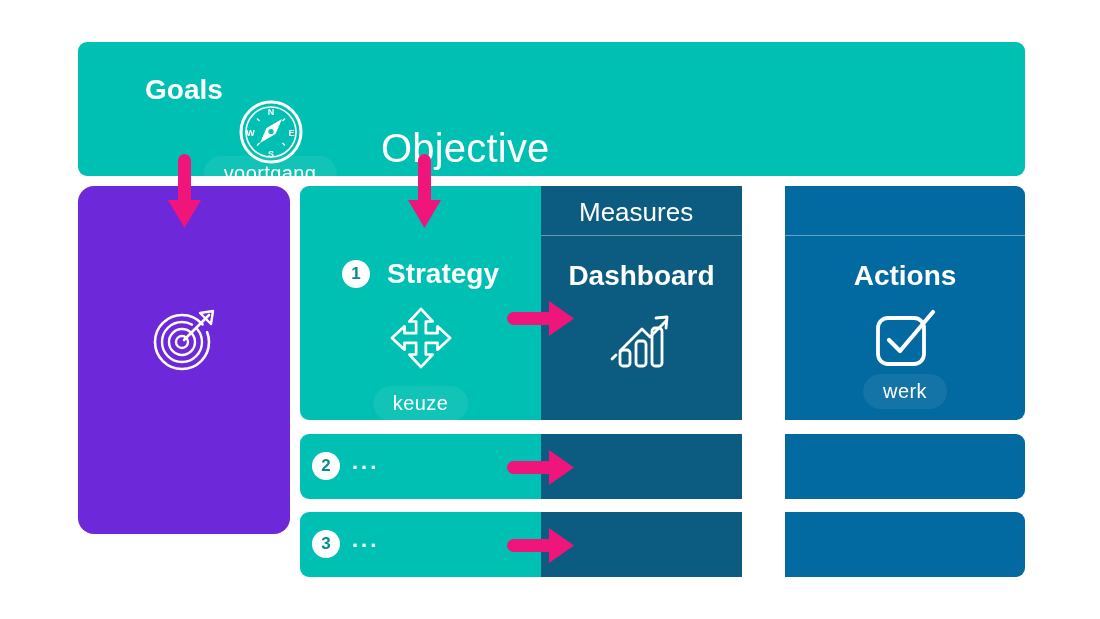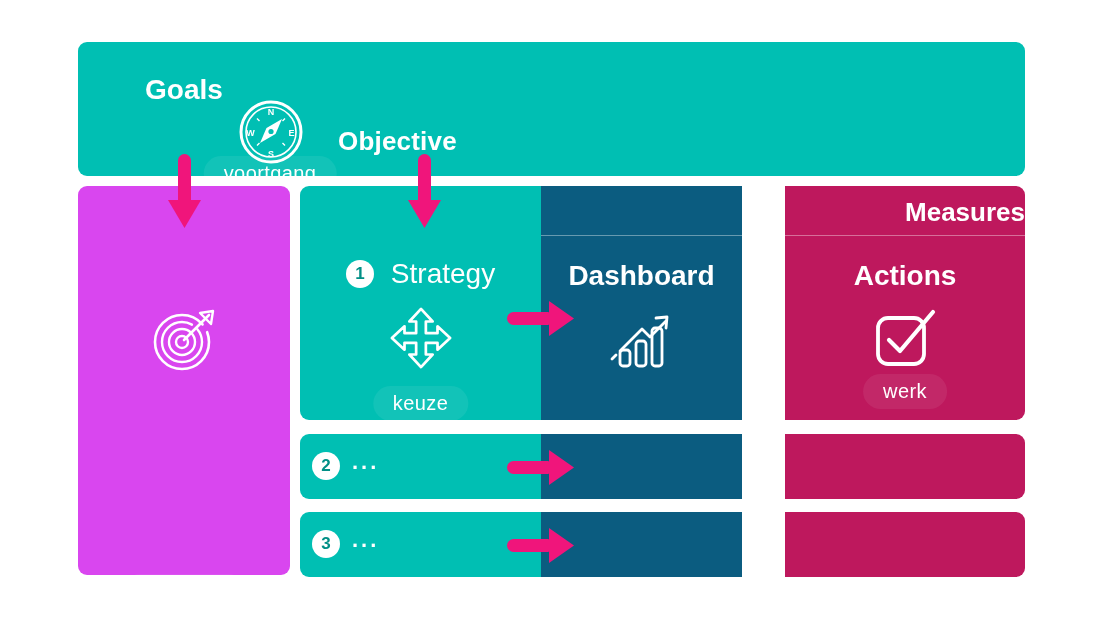--- a/index.html
+++ b/index.html
@@ -2,33 +2,33 @@
 <html><head>
 <meta charset="utf-8">
 <style>
   html,body{margin:0;padding:0;background:#ffffff;}
   .stage{position:relative;width:1100px;height:619px;background:#ffffff;overflow:hidden;
          font-family:"Liberation Sans","DejaVu Sans",sans-serif;color:#ffffff;}
   .abs{position:absolute;}
 
   
   .objective{left:78px;top:42px;width:947px;height:134px;background:#00BFB3;border-radius:9px;}
-  .goals{left:78px;top:186px;width:212px;height:389px;background:#d946ef;border-radius:9px;}
+  .goals{left:78px;top:186px;width:212px;height:348px;background:#6d28d9;border-radius:16px;}
   .row1{left:300px;top:186px;width:725px;height:234px;}
   .seg-strategy{left:0;top:0;width:241px;height:100%;background:#00BFB3;border-radius:9px 0 0 9px;}
   .seg-dashboard{left:241px;top:0;width:201px;height:100%;background:#0B5C80;}
-  .seg-actions{left:485px;top:0;width:240px;height:100%;background:#be185d;border-radius:0 9px 9px 0;}
+  .seg-actions{left:485px;top:0;width:240px;height:100%;background:#0369a1;border-radius:0 9px 9px 0;}
   .rowN{left:300px;width:725px;height:65px;}
   .row2{top:434px;} .row3{top:512px;}
 
   
-  .big-title{font-size:26px;font-weight:700;letter-spacing:.2px;}
+  .big-title{font-size:40px;font-weight:400;letter-spacing:.2px;margin-left:43px;}
   .col-title{font-size:28px;font-weight:700;text-align:center;width:100%;}
-  .measures-title{left:241px;top:6px;width:484px;height:40px;line-height:40px;text-align:right;
-                  font-size:26px;font-weight:700;}
+  .measures-title{left:241px;top:6px;width:484px;height:40px;line-height:40px;text-align:left;
+                  font-size:26px;font-weight:400;padding-left:38px;}
   .measures-line{left:241px;top:49px;width:484px;height:1px;background:rgba(255,255,255,.38);}
   .pill{background:rgba(255,255,255,.07);border-radius:18px;padding:6px 20px;
         font-size:20px;font-weight:500;letter-spacing:.4px;white-space:nowrap;}
   .center-x{left:50%;transform:translateX(-50%);}
   .title-row{top:72px;left:0;width:100%;display:flex;align-items:center;justify-content:center;gap:11px;}
   .numcircle{display:inline-flex;align-items:center;justify-content:center;width:28px;height:28px;
              border-radius:50%;background:#ffffff;color:#018F86;font-size:17px;font-weight:700;flex:0 0 auto;}
   .dots{font-size:22px;font-weight:700;letter-spacing:3px;line-height:28px;}
   .icon-slot{display:flex;align-items:center;justify-content:center;}
   svg{display:block;}
@@ -68,21 +68,21 @@
         <polygon points="53,11 66,9 64,22" fill="none" stroke-width="2.4" stroke-linejoin="round"></polygon>
       </svg>
     </div>
     <div class="abs pill center-x" style="top:388px;">Prestatie</div>
   </div>
 
   <div class="abs row1">
     <div class="abs seg-strategy">
       <div class="abs title-row">
         <span class="numcircle">1</span>
-        <span style="font-size:28px;font-weight:400;margin-left:6px;">Strategy</span>
+        <span style="font-size:28px;font-weight:700;margin-left:6px;">Strategy</span>
       </div>
       <div class="abs icon-slot center-x" style="top:118px;width:68px;height:68px;">
         <svg width="66" height="66" viewBox="-34 -34 68 68" fill="none" stroke="#ffffff">
           <polygon stroke-width="2.8" stroke-linejoin="round" points="
             0,-30 -12,-17 -5,-17 -5,-5 -17,-5 -17,-12 -30,0 -17,12 -17,5 -5,5
             -5,17 -12,17 0,30 12,17 5,17 5,5 17,5 17,12 30,0 17,-12 17,-5 5,-5
             5,-17 12,-17"></polygon>
         </svg>
       </div>
       <div class="abs pill center-x" style="top:200px;">keuze</div>

